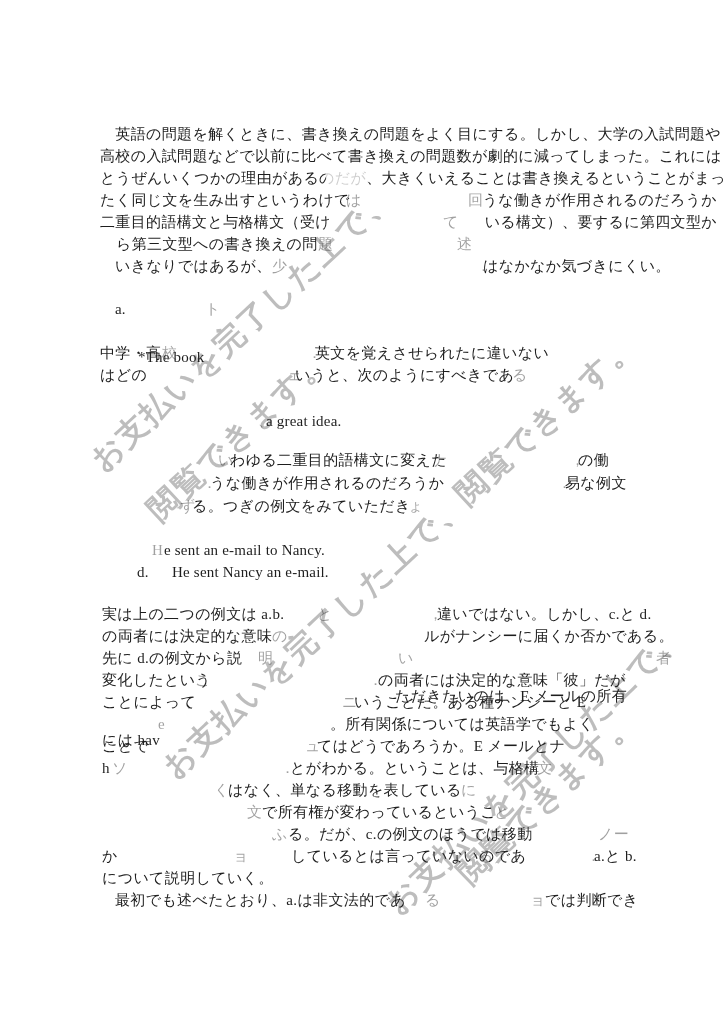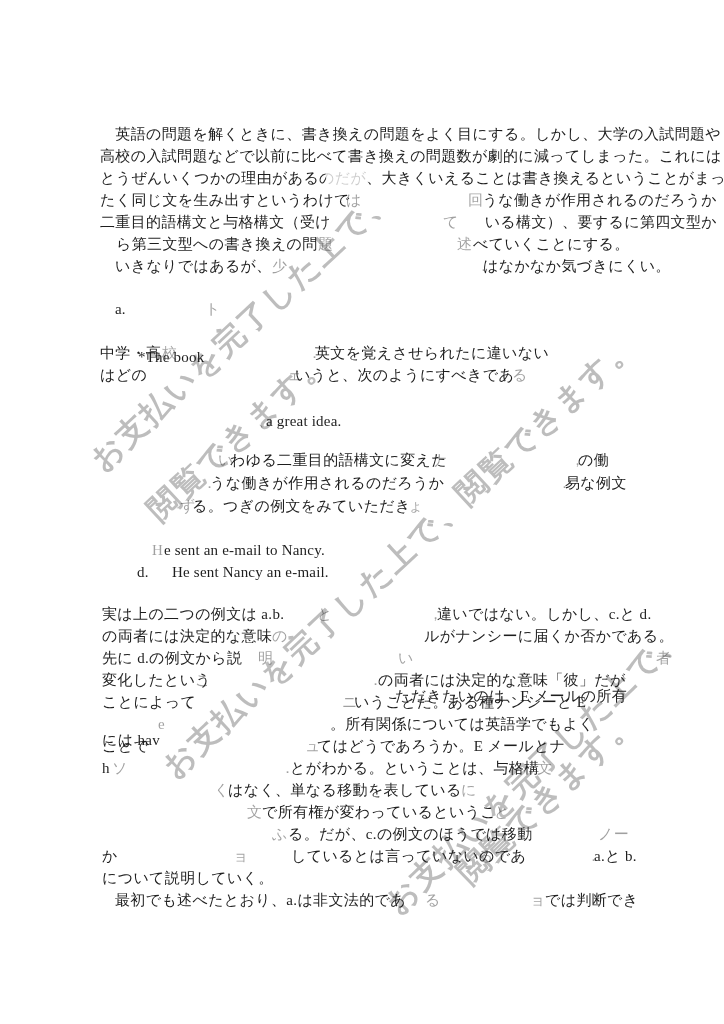--- a/index.html
+++ b/index.html
@@ -58,21 +58,20 @@
       </div>
       <div class="tline" style="top: 212px;">
         <span class="frag" style="left: 100px;">二重目的語構文と与格構文（受け</span>
         <span class="frag faint" style="left: 443px;">て</span>
         <span class="frag" style="right: 7px;">いる構文）、要するに第四文型か</span>
       </div>
       <div class="tline" style="top: 234px; margin-left: 16px;">
         <span class="frag" style="left: 100px;">ら第三文型への書き換えの問</span>
         <span class="frag faint" style="left: 302px;">題</span>
         <span class="frag faint" style="left: 441px;">述</span>
-        <span class="frag" style="left: 457px;">べていくことにする。</span>
       </div>
       <div class="tline" style="top: 256px;">
         <span class="frag" style="left: 115px;">いきなりではあるが、</span>
         <span class="frag faint" style="left: 272px;">少</span>
         <span class="frag faint" style="left: 476px;">．</span>
         <span class="frag" style="left: 483px;">はなかなか気づきにくい。</span>
       </div>
       <div class="tline" style="top: 299px;">
         <span class="frag latin" style="left: 115px;">a.</span>
         <span class="frag latin" style="left: 138px; margin-top: 48px;">*The book</span>

